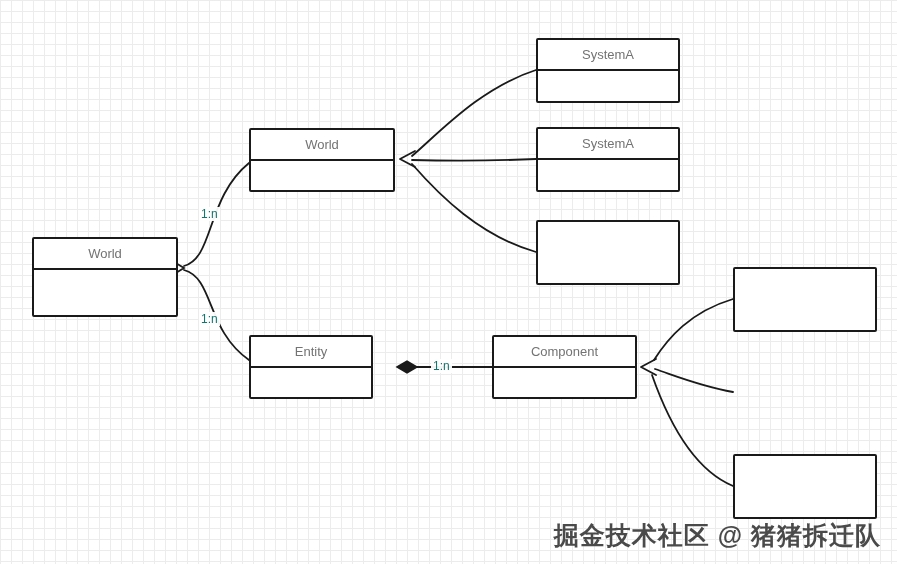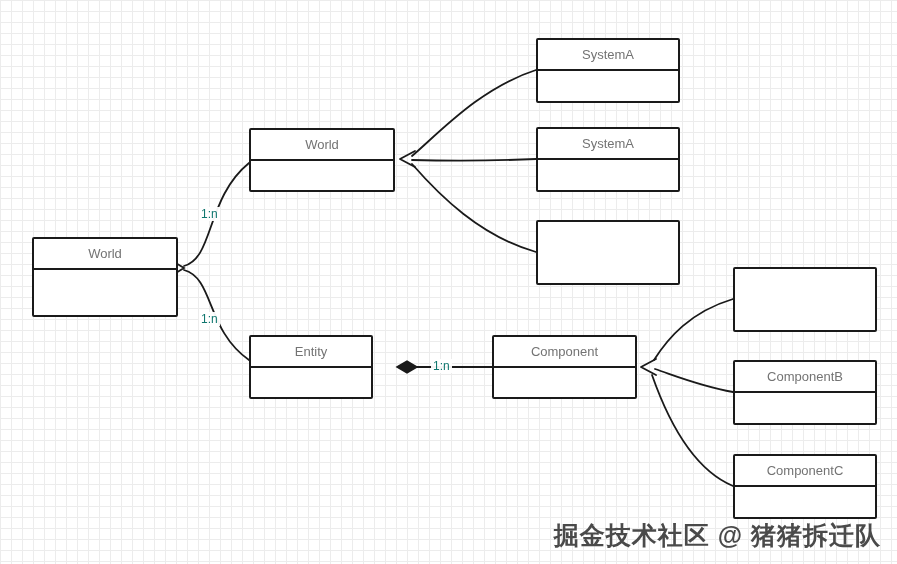--- a/index.html
+++ b/index.html
@@ -116,27 +116,22 @@
   </div>
 
   <div class="node" style="left:536px;top:220px;width:144px;height:65px;">
     <div class="node-body"></div>
   </div>
 
   <div class="node" style="left:733px;top:267px;width:144px;height:65px;">
     <div class="node-body"></div>
   </div>
 
-  <div class="node" style="left:733px;top:360px;width:144px;height:65px;">
-    <div class="node-title">ComponentB</div>
-    <div class="node-body"></div>
-  </div>
 
   <div class="node" style="left:733px;top:454px;width:144px;height:65px;">
-    <div class="node-title">ComponentC</div>
     <div class="node-body"></div>
   </div>
 
   <span class="edge-label" style="left:199px;top:207px;">1:n</span>
   <span class="edge-label" style="left:199px;top:312px;">1:n</span>
   <span class="edge-label" style="left:431px;top:359px;">1:n</span>
 
   <div class="watermark">掘金技术社区 @ 猪猪拆迁队</div>
 
 </div>

